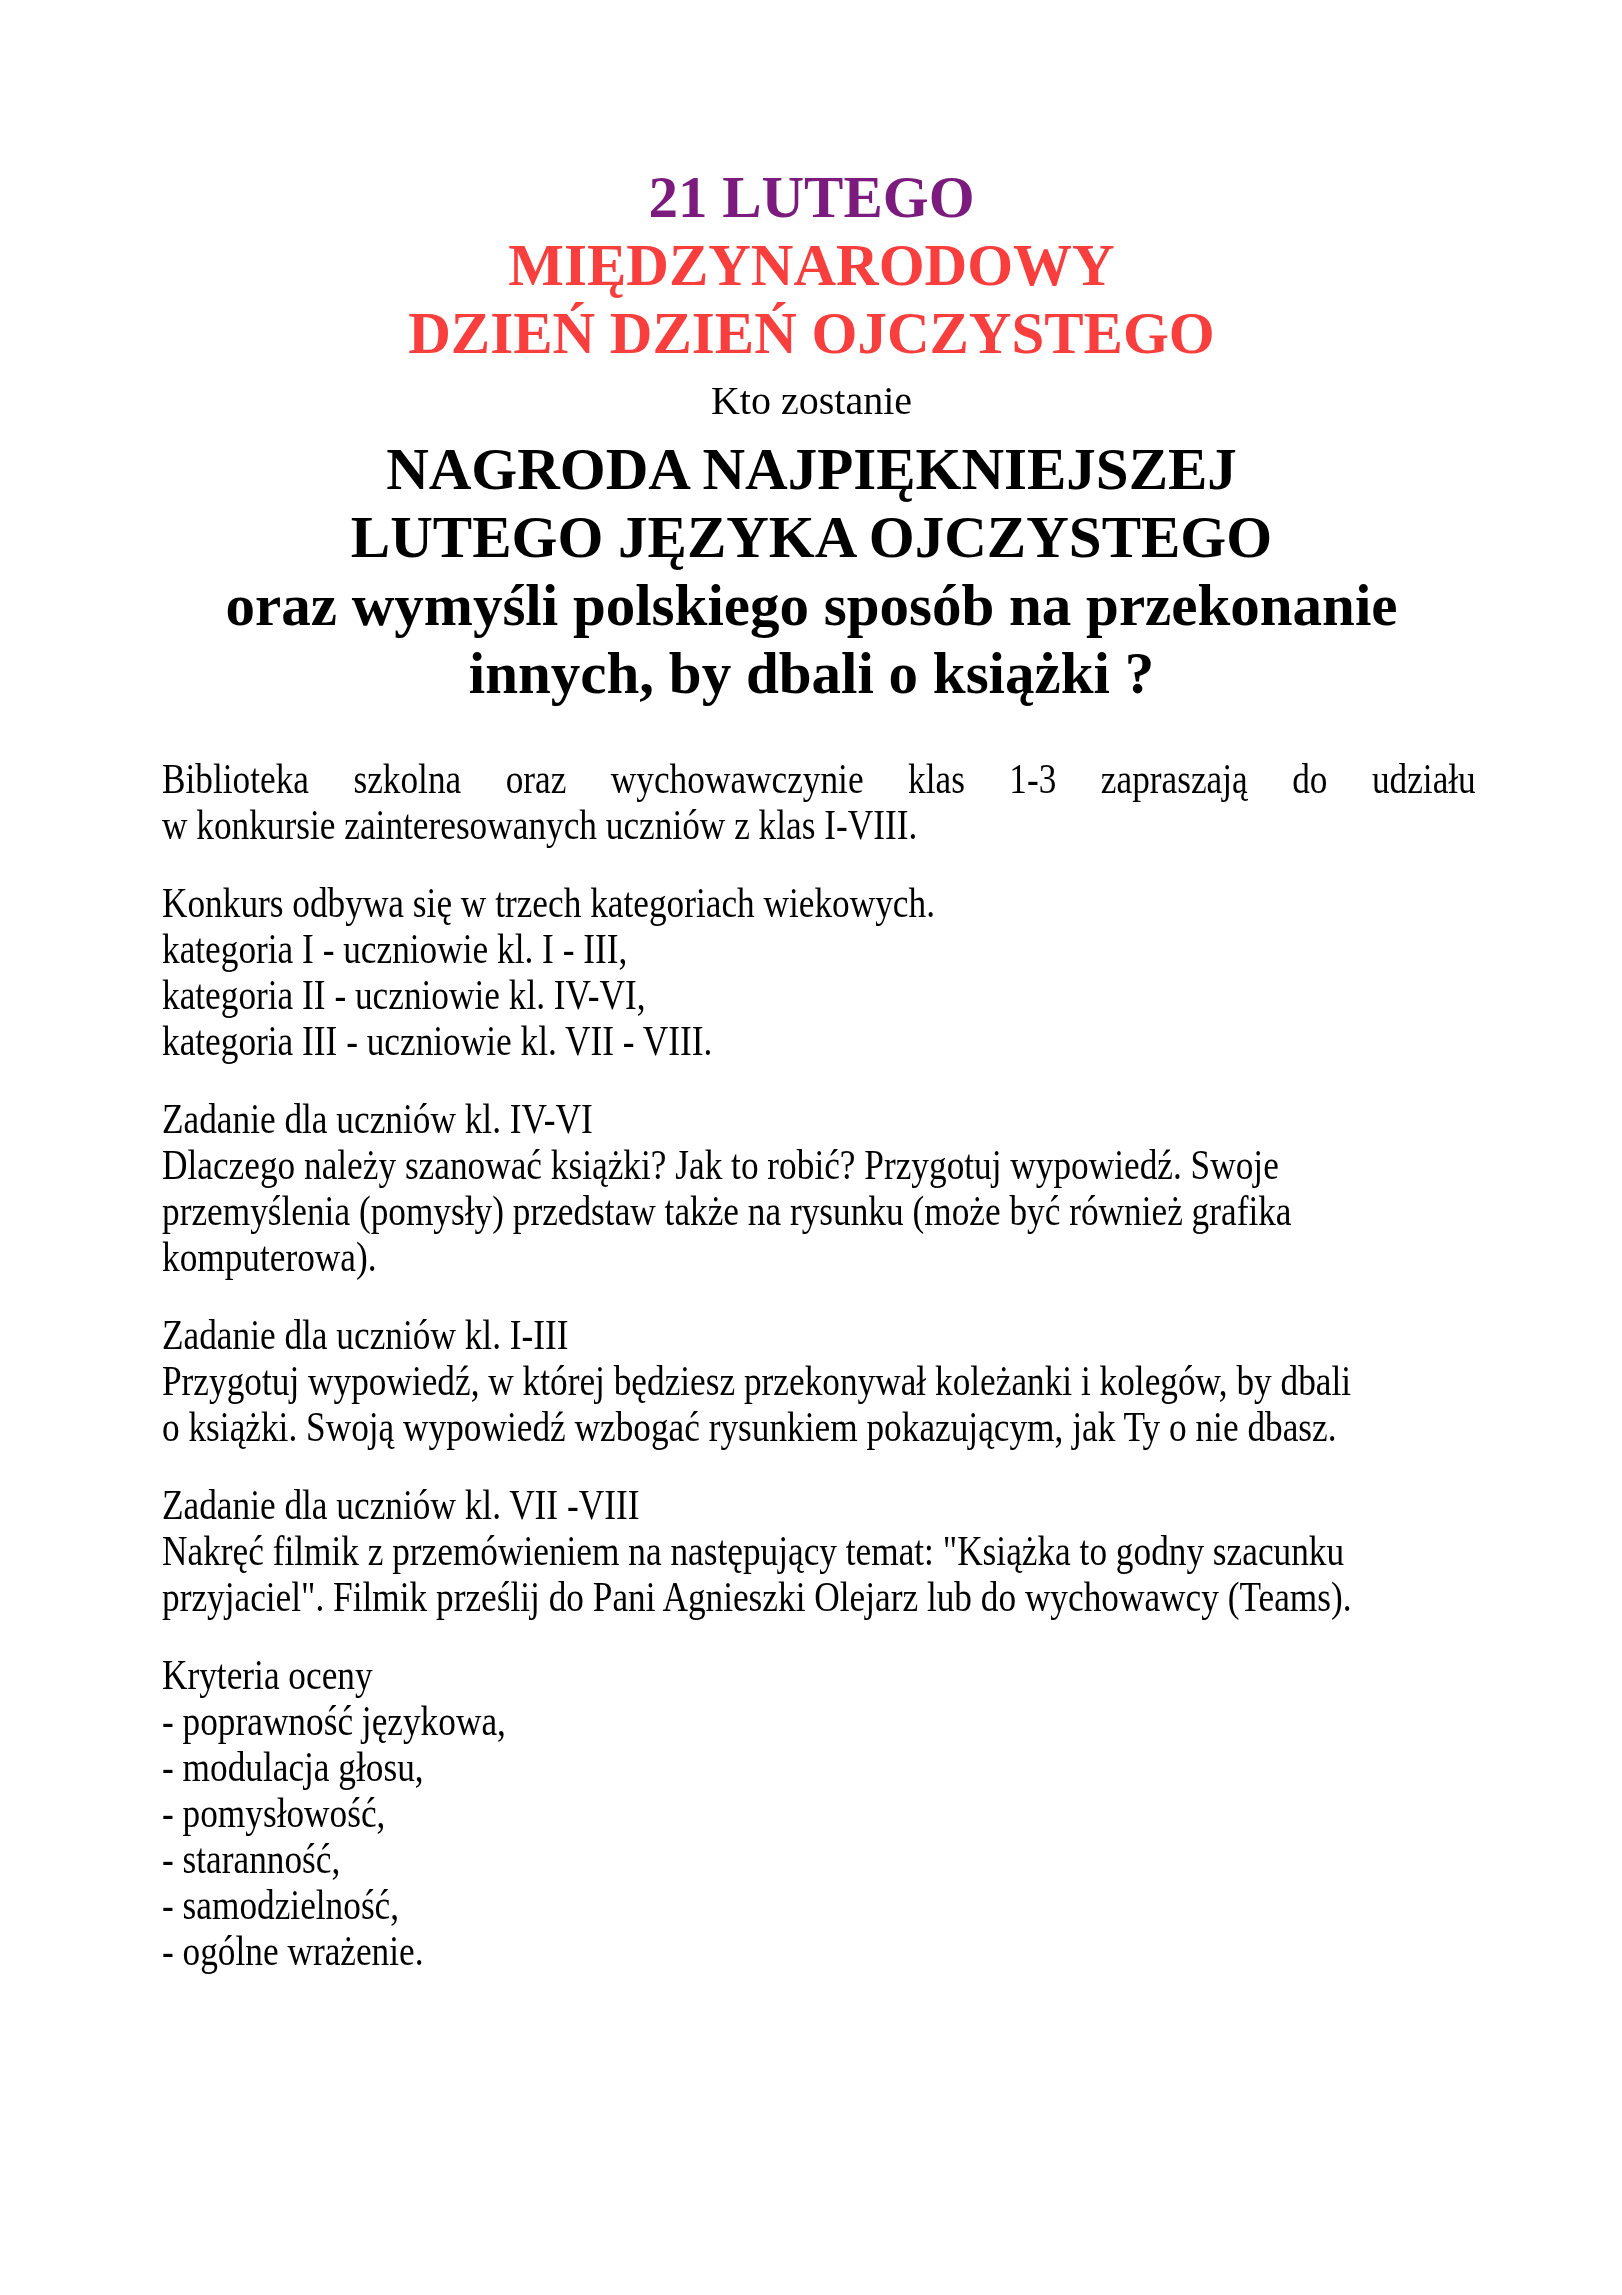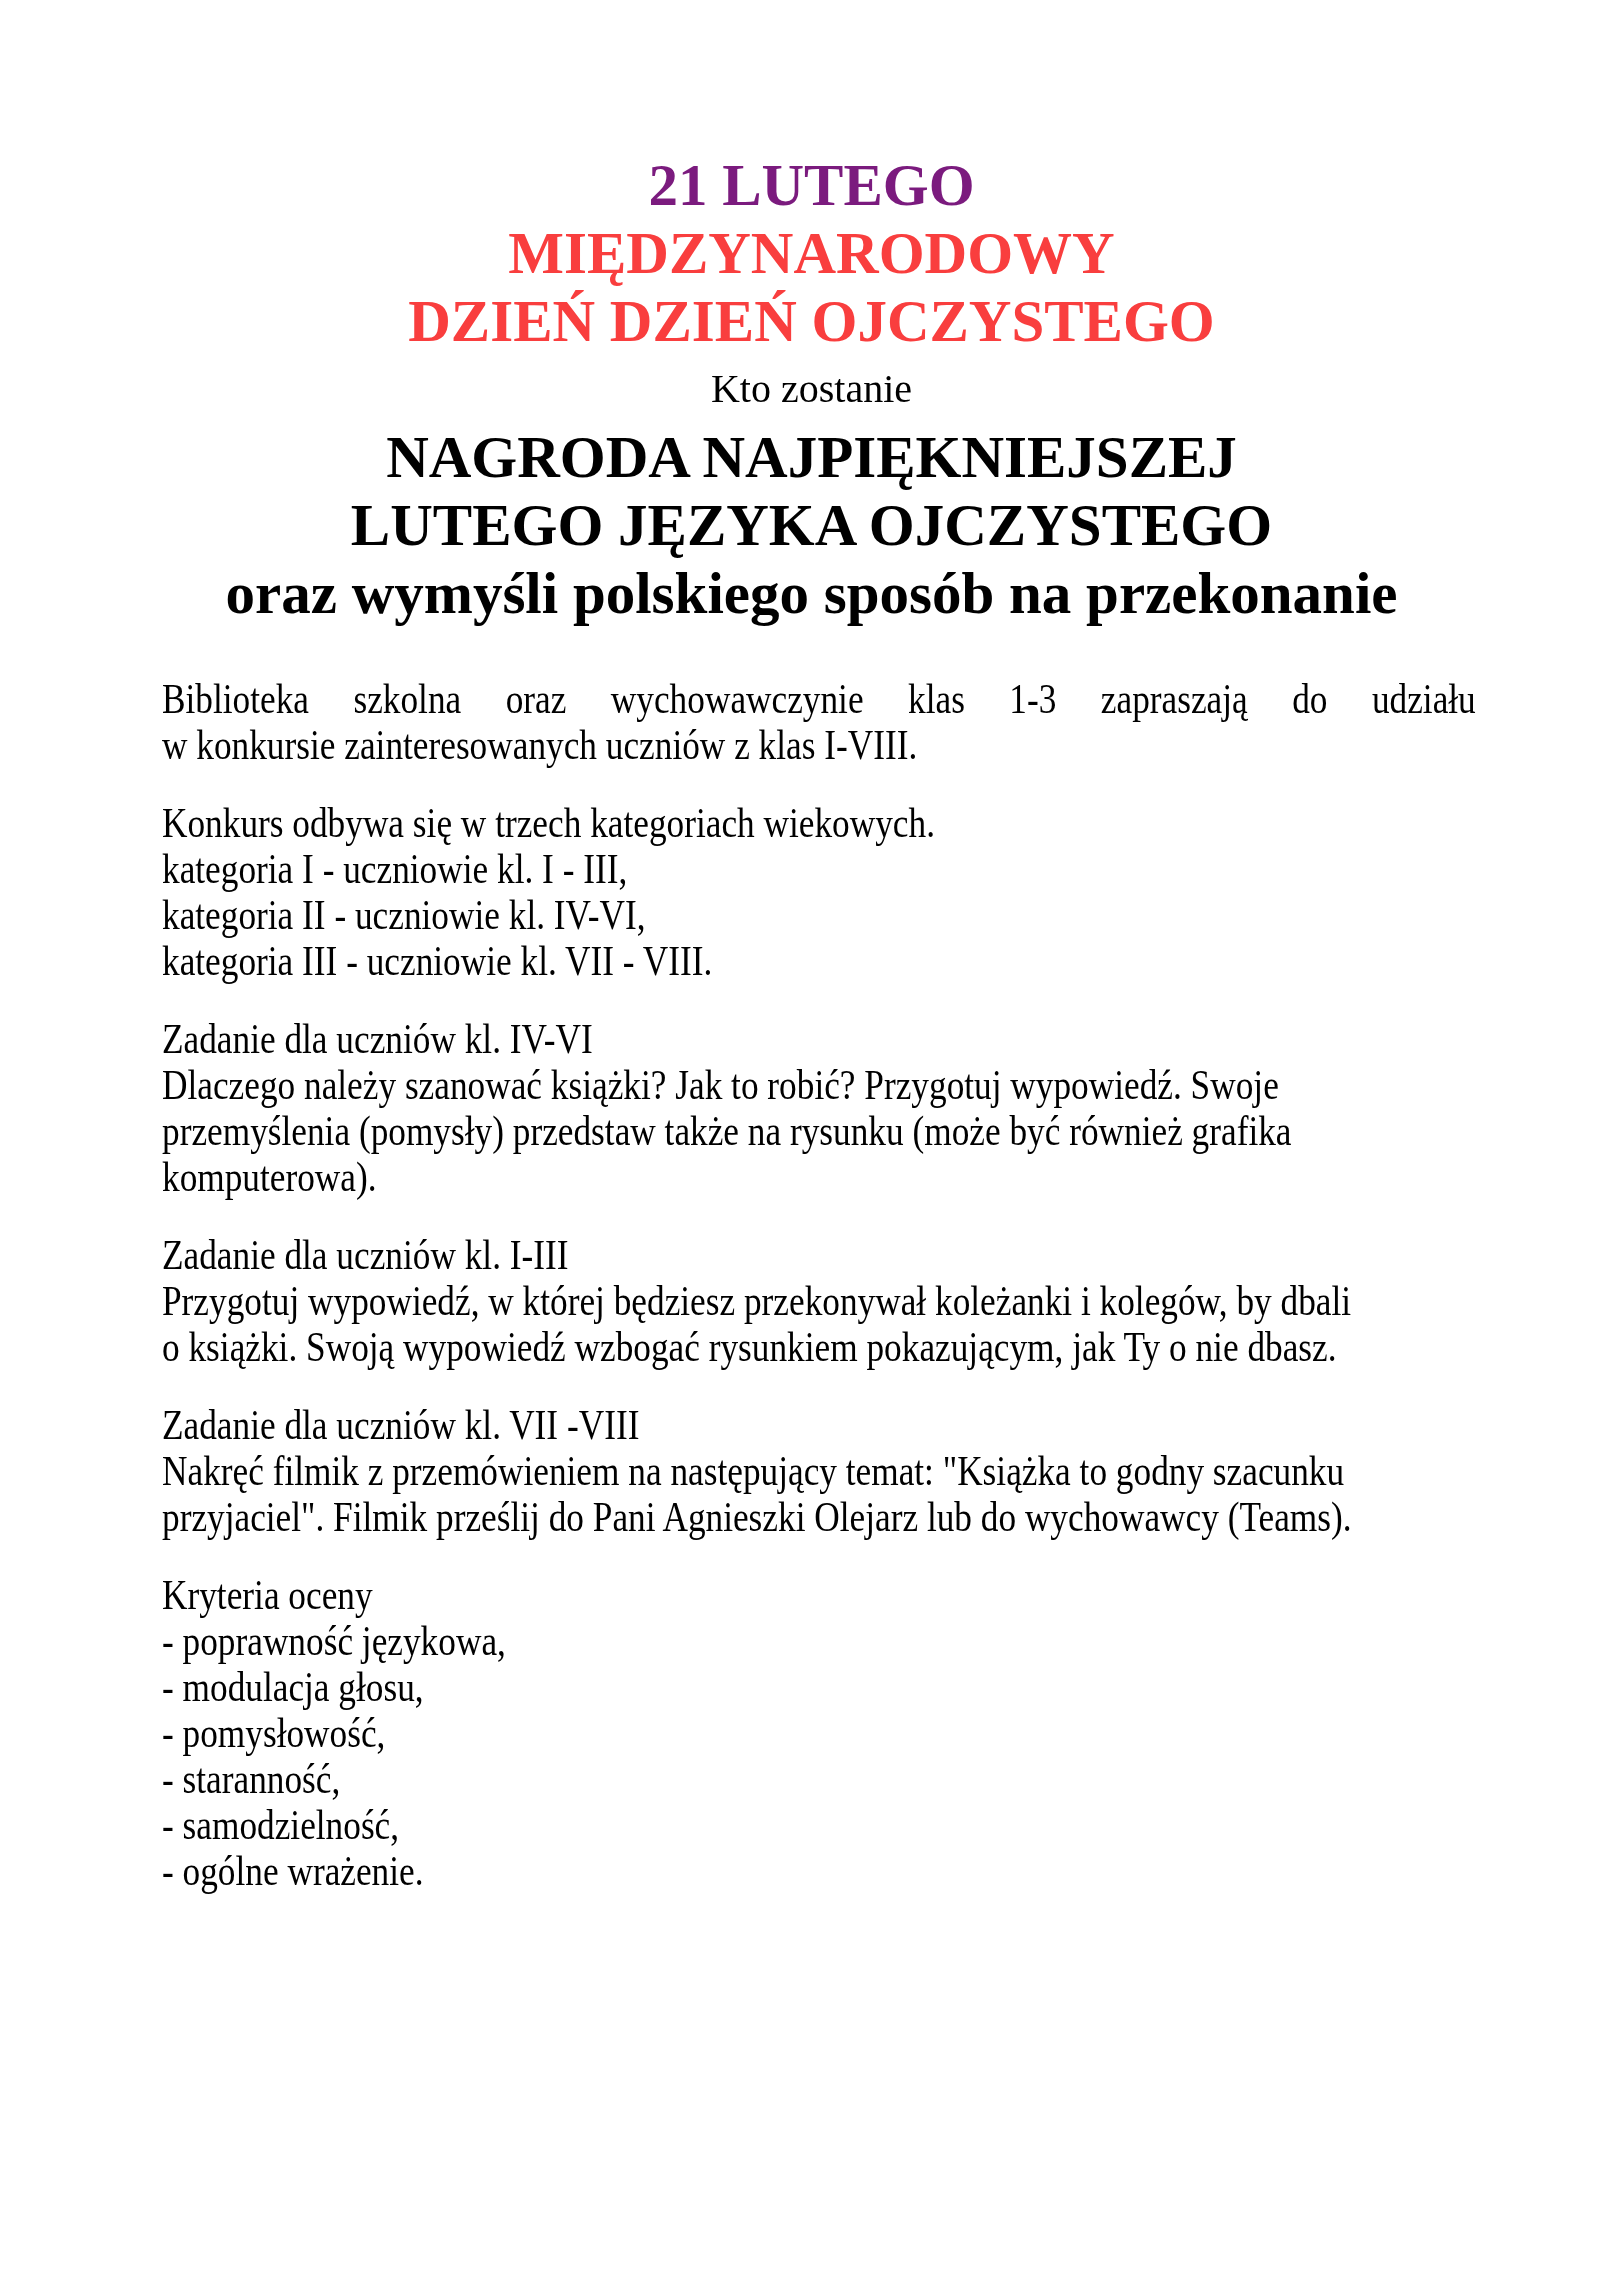--- a/index.html
+++ b/index.html
@@ -3,21 +3,21 @@
 <meta charset="utf-8">
 <style>
   html, body { margin: 0; padding: 0; background: #ffffff; }
   .page {
     position: relative;
     width: 1623px;
     height: 2295px;
     background: #ffffff;
     overflow: hidden;
     box-sizing: border-box;
-    padding: 0 154px;
+    padding: 12px 154px;
     font-family: "Liberation Serif", "DejaVu Serif", serif;
     color: var(--text-color, #000000);
   }
   
   .title-block {
     padding-top: 151px;
     text-align: center;
     line-height: 68px;
   }
   .t-line { font-size: 59px; font-weight: bold; }
@@ -49,20 +49,21 @@
 <div class="page">
 
   <header class="title-block">
     <div class="t-line t-purple">21 LUTEGO</div>
     <div class="t-line t-red">MIĘDZYNARODOWY</div>
     <div class="t-line t-red">DZIEŃ DZIEŃ OJCZYSTEGO</div>
     <div class="t-line t-regular">Kto zostanie</div>
     <div class="t-line">NAGRODA NAJPIĘKNIEJSZEJ</div>
     <div class="t-line">LUTEGO JĘZYKA OJCZYSTEGO</div>
     <div class="t-line">oraz wymyśli polskiego sposób na przekonanie</div>
+    <div class="t-line">innych, by dbali o książki ?</div>
   </header>
 
   <main class="body-block">
 
     <div class="para">
       <div class="bline bline-justify">Biblioteka szkolna oraz wychowawczynie klas 1-3 zapraszają do udziału</div>
       <div class="bline">w konkursie zainteresowanych uczniów z klas I-VIII.</div>
     </div>
 
     <div class="para">

